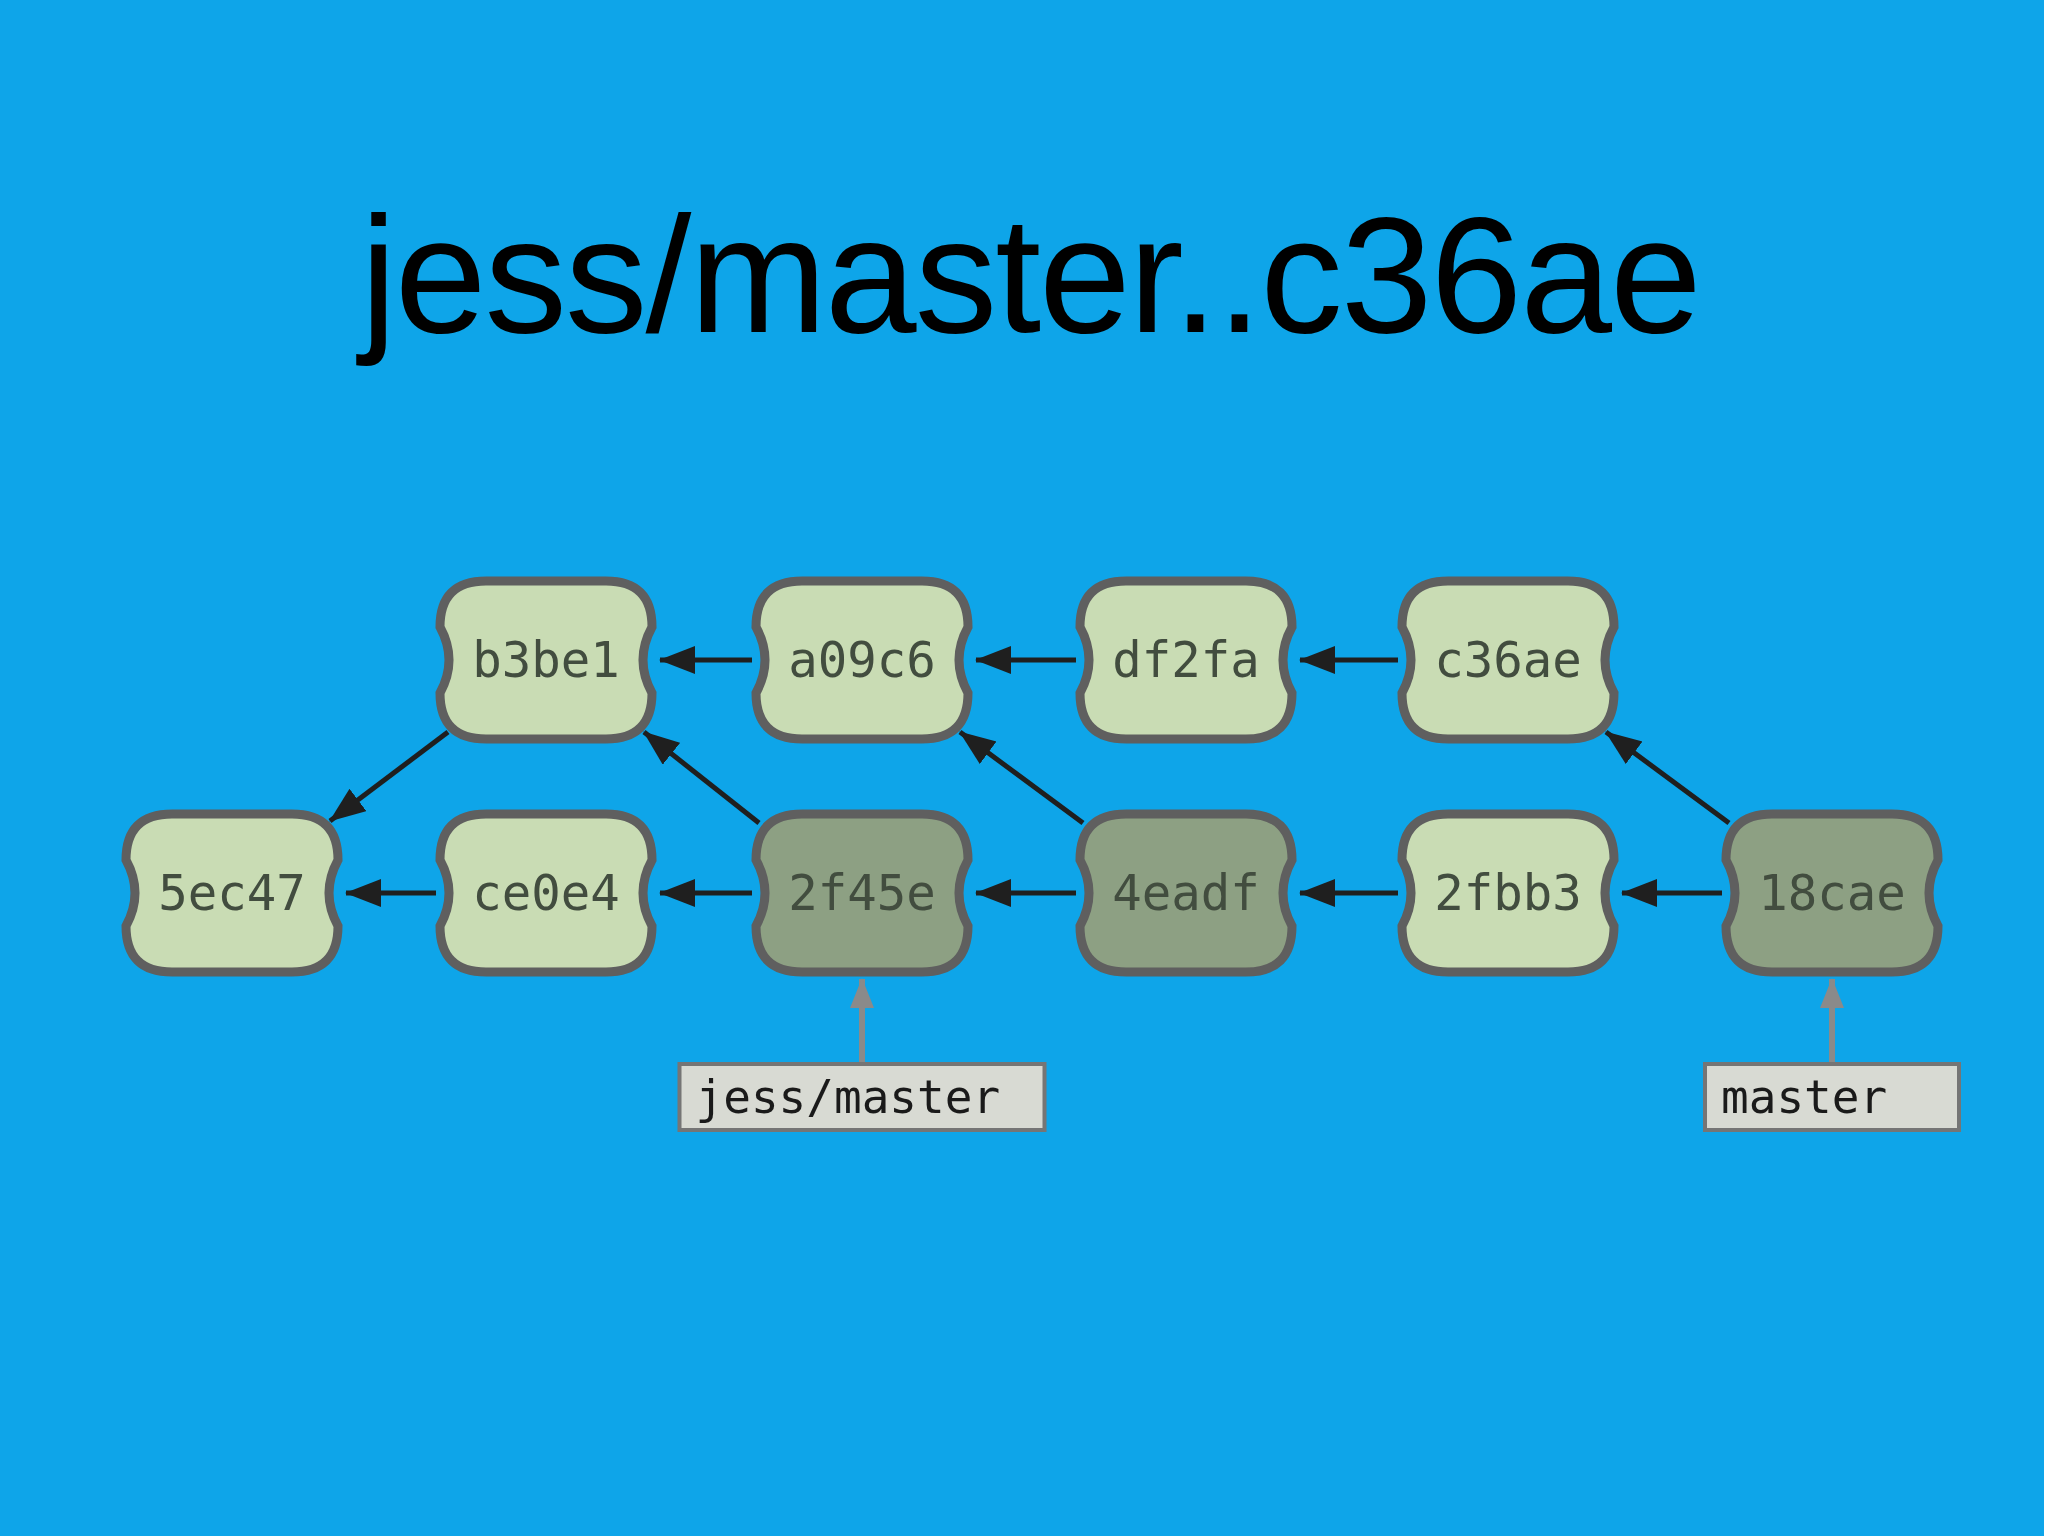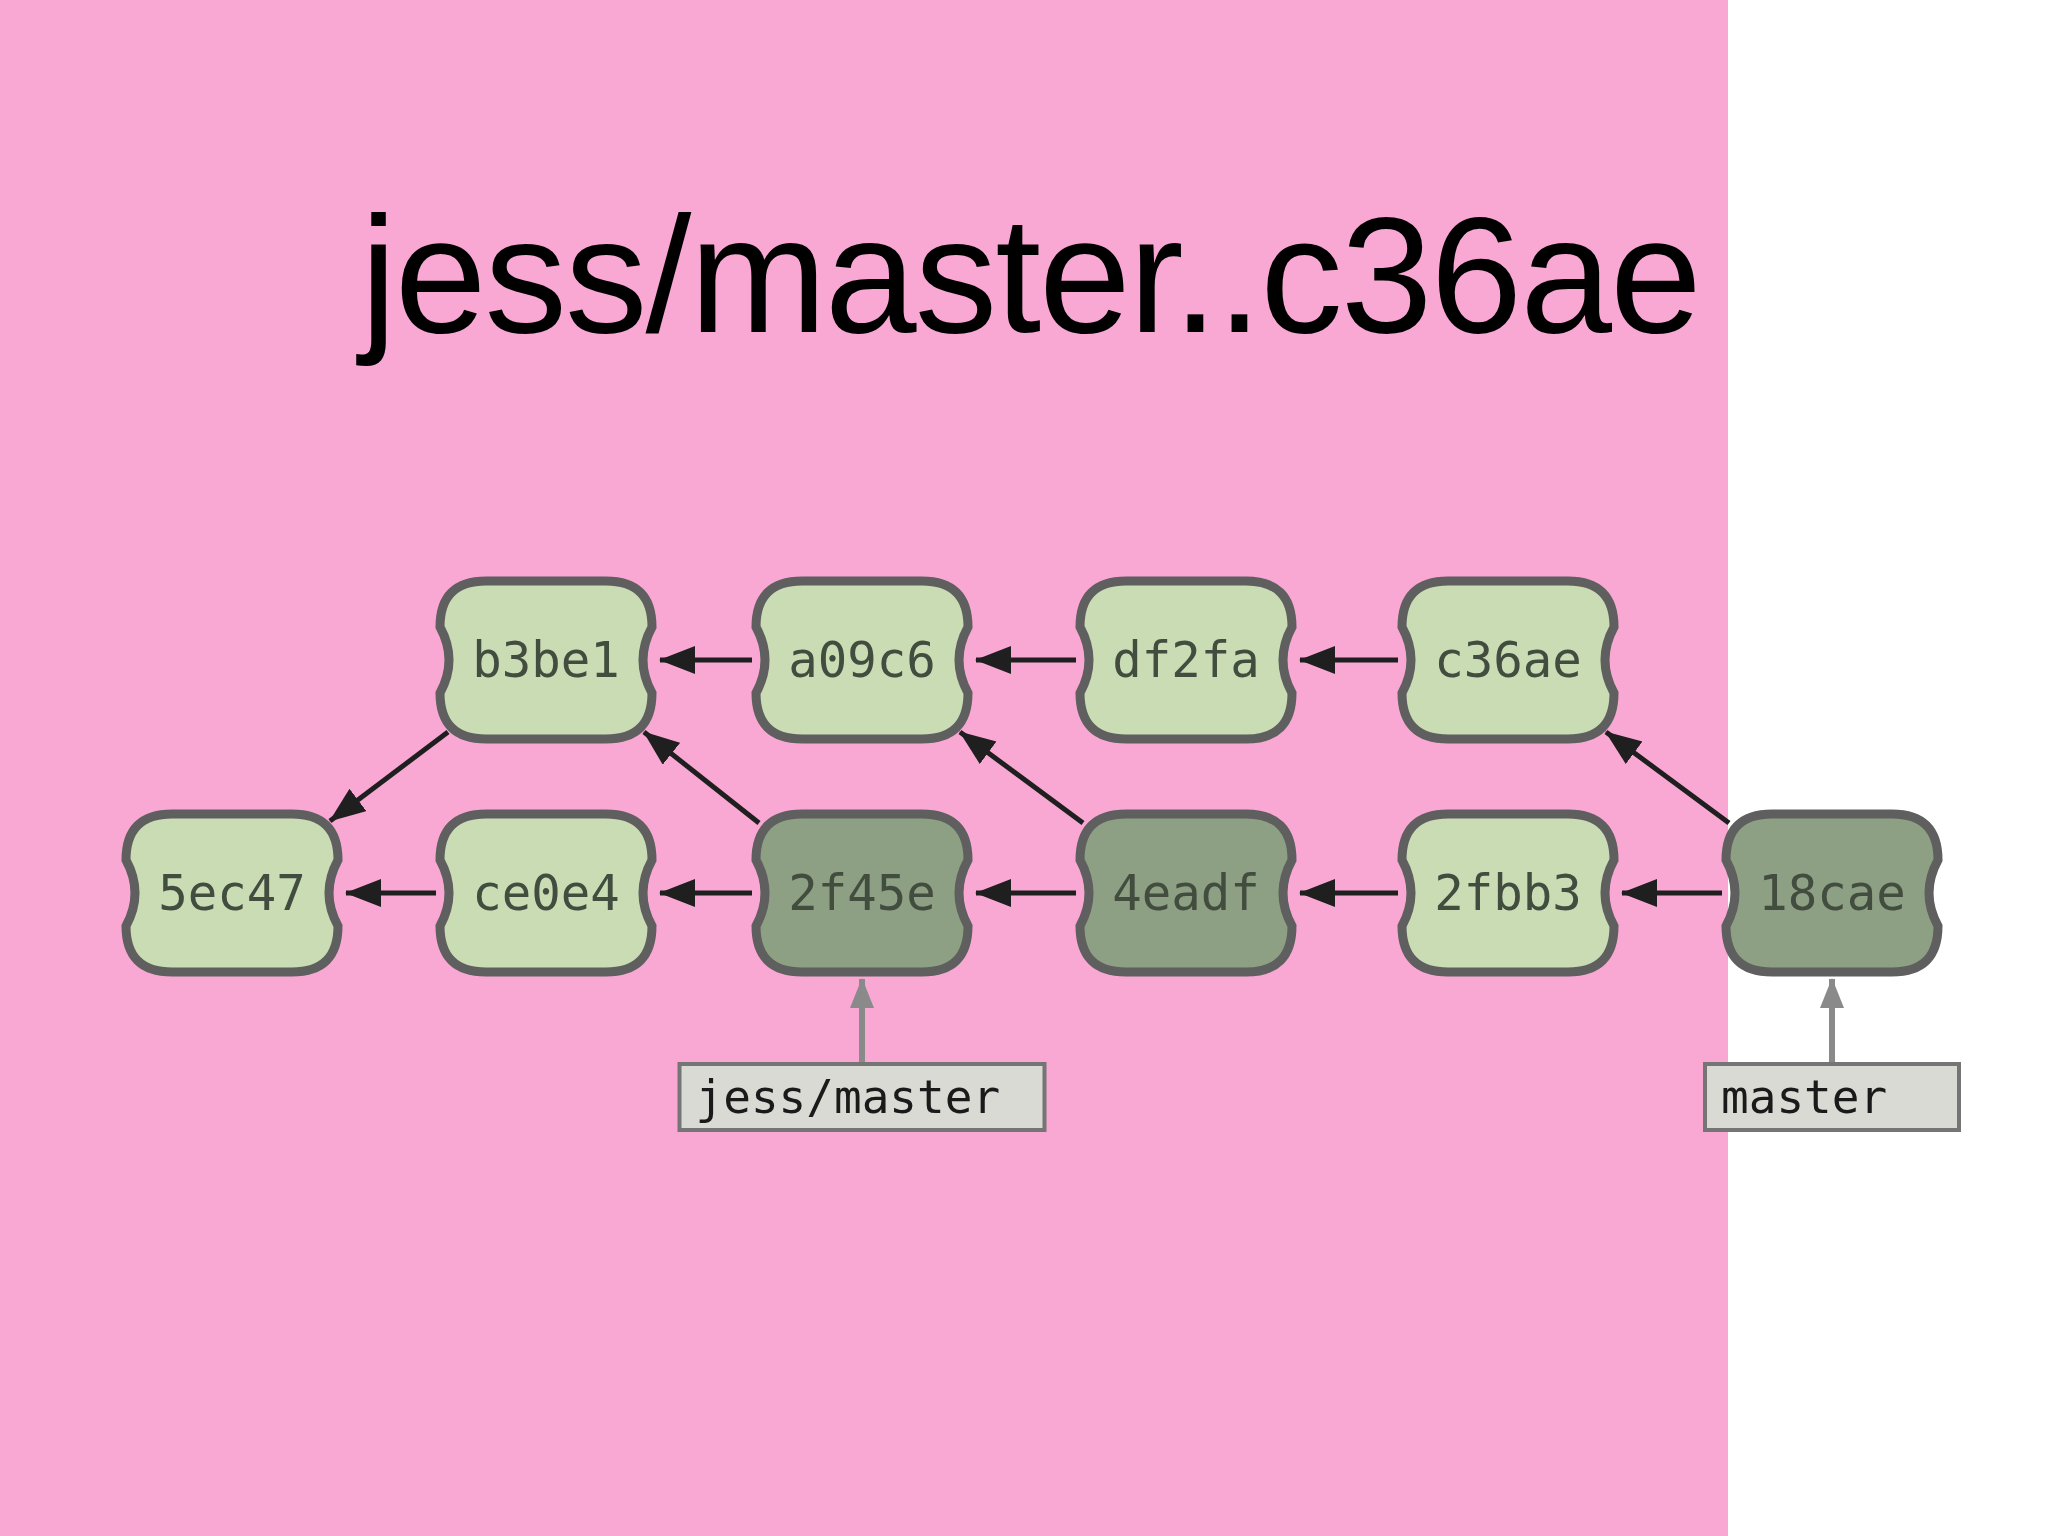--- a/index.html
+++ b/index.html
@@ -5,23 +5,23 @@
   html, body {
     margin: 0;
     padding: 0;
     background: #ffffff;
     width: 2048px;
     height: 1536px;
     overflow: hidden;
   }
   .slide {
     position: relative;
-    width: 1728px;
+    width: 2044px;
     height: 1536px;
-    background: #f9a8d4;
+    background: #0ea5e9;
   }
   svg.graph {
     position: absolute;
     left: 0;
     top: 0;
   }
   .title-text {
     font-family: "Liberation Sans", sans-serif;
     font-weight: 400;
     letter-spacing: -2px;

